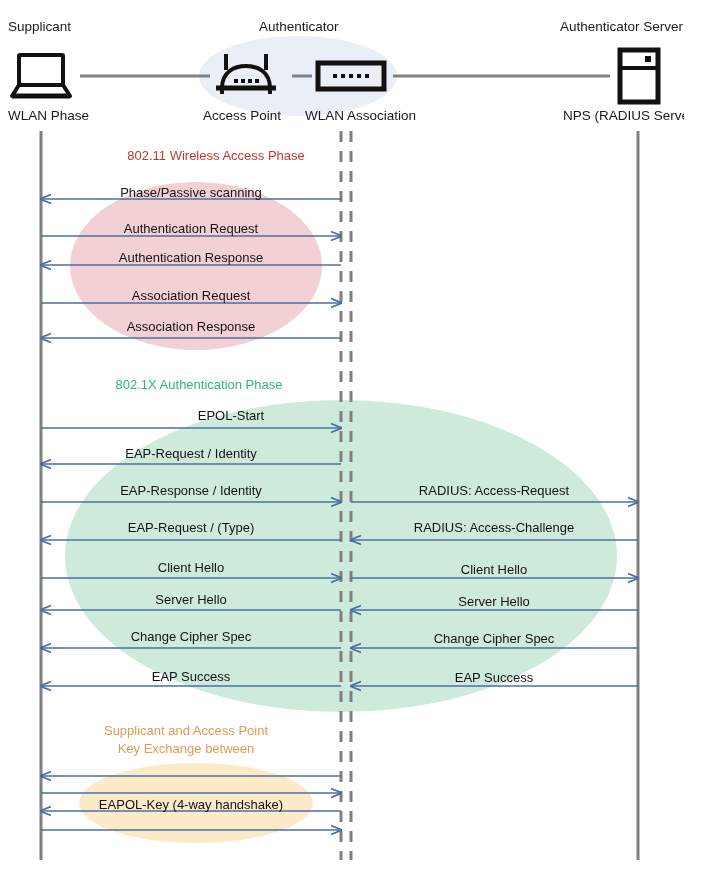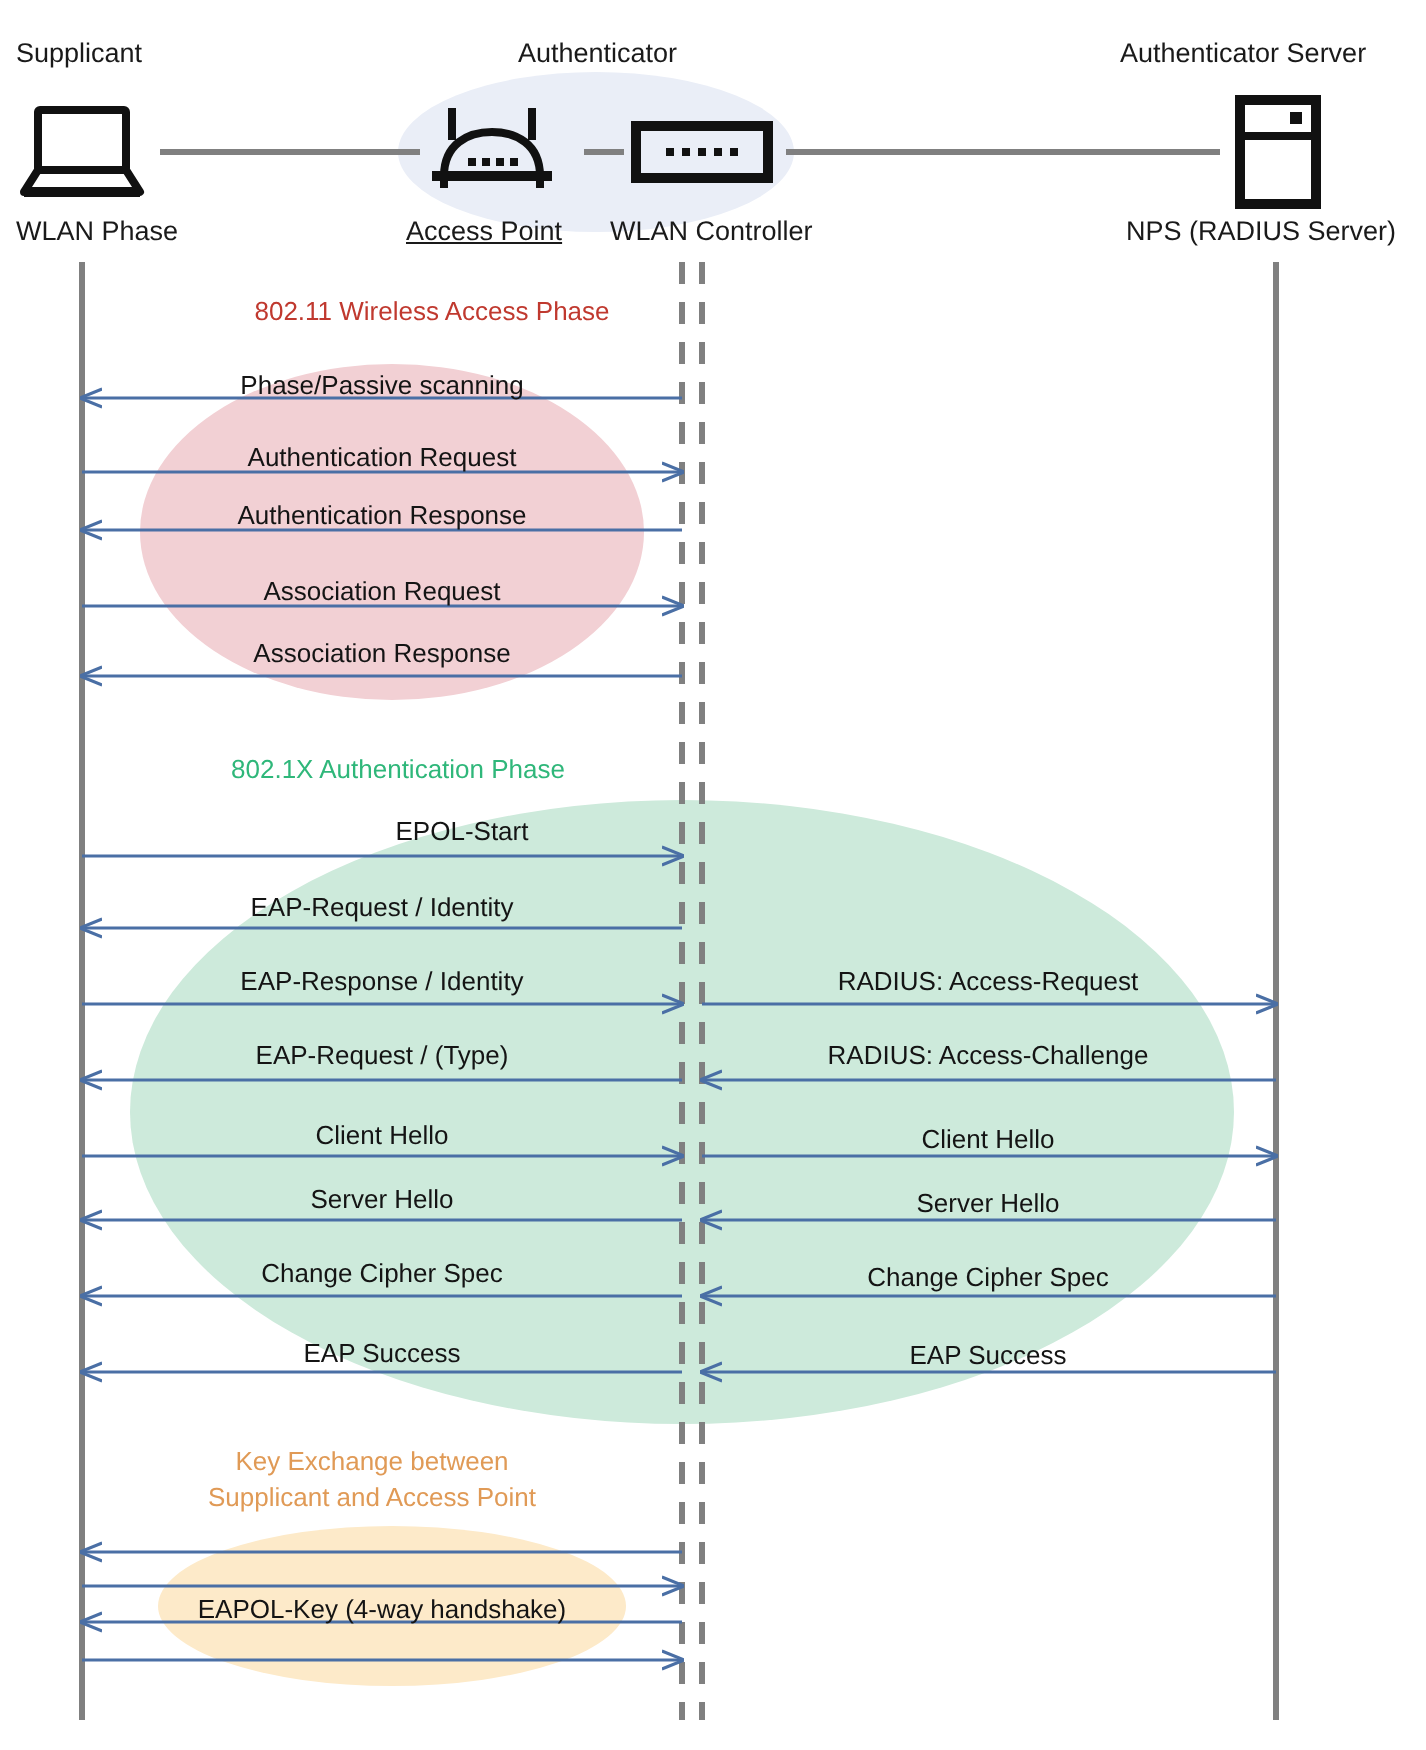--- a/index.html
+++ b/index.html
@@ -6,21 +6,20 @@
   body{
     font-family:"Liberation Sans", sans-serif;
     -webkit-font-smoothing:antialiased;
   }
   #stage{
     position:relative;
     width:684px;
     height:875px;
     background:#ffffff;
     overflow:hidden;
-    padding-left:24px;
   }
   #svgroot{position:absolute;left:0;top:0;width:713px;height:875px;}
 
   
   .lbl{
     position:absolute;
     white-space:nowrap;
     color:#1a1a1a;
     font-size:13px;
     line-height:1;
@@ -143,29 +142,29 @@
         <line x1="351" x2="638" y1="648" y2="648" stroke="#4a6fa5" stroke-width="1.6" marker-start="url(#arrL)"></line>
         <line x1="351" x2="638" y1="686" y2="686" stroke="#4a6fa5" stroke-width="1.6" marker-start="url(#arrL)"></line>
       </g>
   </svg>
 
   <div class="lbl role-title" style="left:8px;top:20px;">Supplicant</div>
   <div class="lbl role-title" style="left:259px;top:20px;">Authenticator</div>
   <div class="lbl role-title" style="left:560px;top:20px;">Authenticator Server</div>
 
   <div class="lbl node-caption" style="left:8px;top:109px;">WLAN Phase</div>
-  <div class="lbl node-caption" style="left:203px;top:109px;text-decoration:underline;">Access Point</div>
-  <div class="lbl node-caption" style="left:305px;top:109px;">WLAN Controller</div>
+  <div class="lbl node-caption" style="left:203px;top:109px;">Access Point</div>
+  <div class="lbl node-caption" style="left:305px;top:109px;">WLAN Association</div>
   <div class="lbl node-caption" style="left:563px;top:109px;">NPS (RADIUS Server)</div>
 
   <div class="phase-title phase-red centered" style="left:196px;top:147px;">802.11 Wireless Access Phase</div>
   <div class="phase-title phase-green centered" style="left:199px;top:376px;">802.1X Authentication Phase</div>
   <div class="phase-title phase-orange centered" style="left:186px;top:722px;">
+    <div>Supplicant and Access Point</div>
     <div>Key Exchange between</div>
-    <div>Supplicant and Access Point</div>
   </div>
 
   <div id="label-layer">
       <div class="msg" style="left: 191px; top: 186px;">Phase/Passive scanning</div>
       <div class="msg" style="left: 191px; top: 222px;">Authentication Request</div>
       <div class="msg" style="left: 191px; top: 251px;">Authentication Response</div>
       <div class="msg" style="left: 191px; top: 289px;">Association Request</div>
       <div class="msg" style="left: 191px; top: 320px;">Association Response</div>
       <div class="msg" style="left: 191px; top: 409px; margin-left: 40px;">EPOL-Start</div>
       <div class="msg" style="left: 191px; top: 447px;">EAP-Request / Identity</div>

